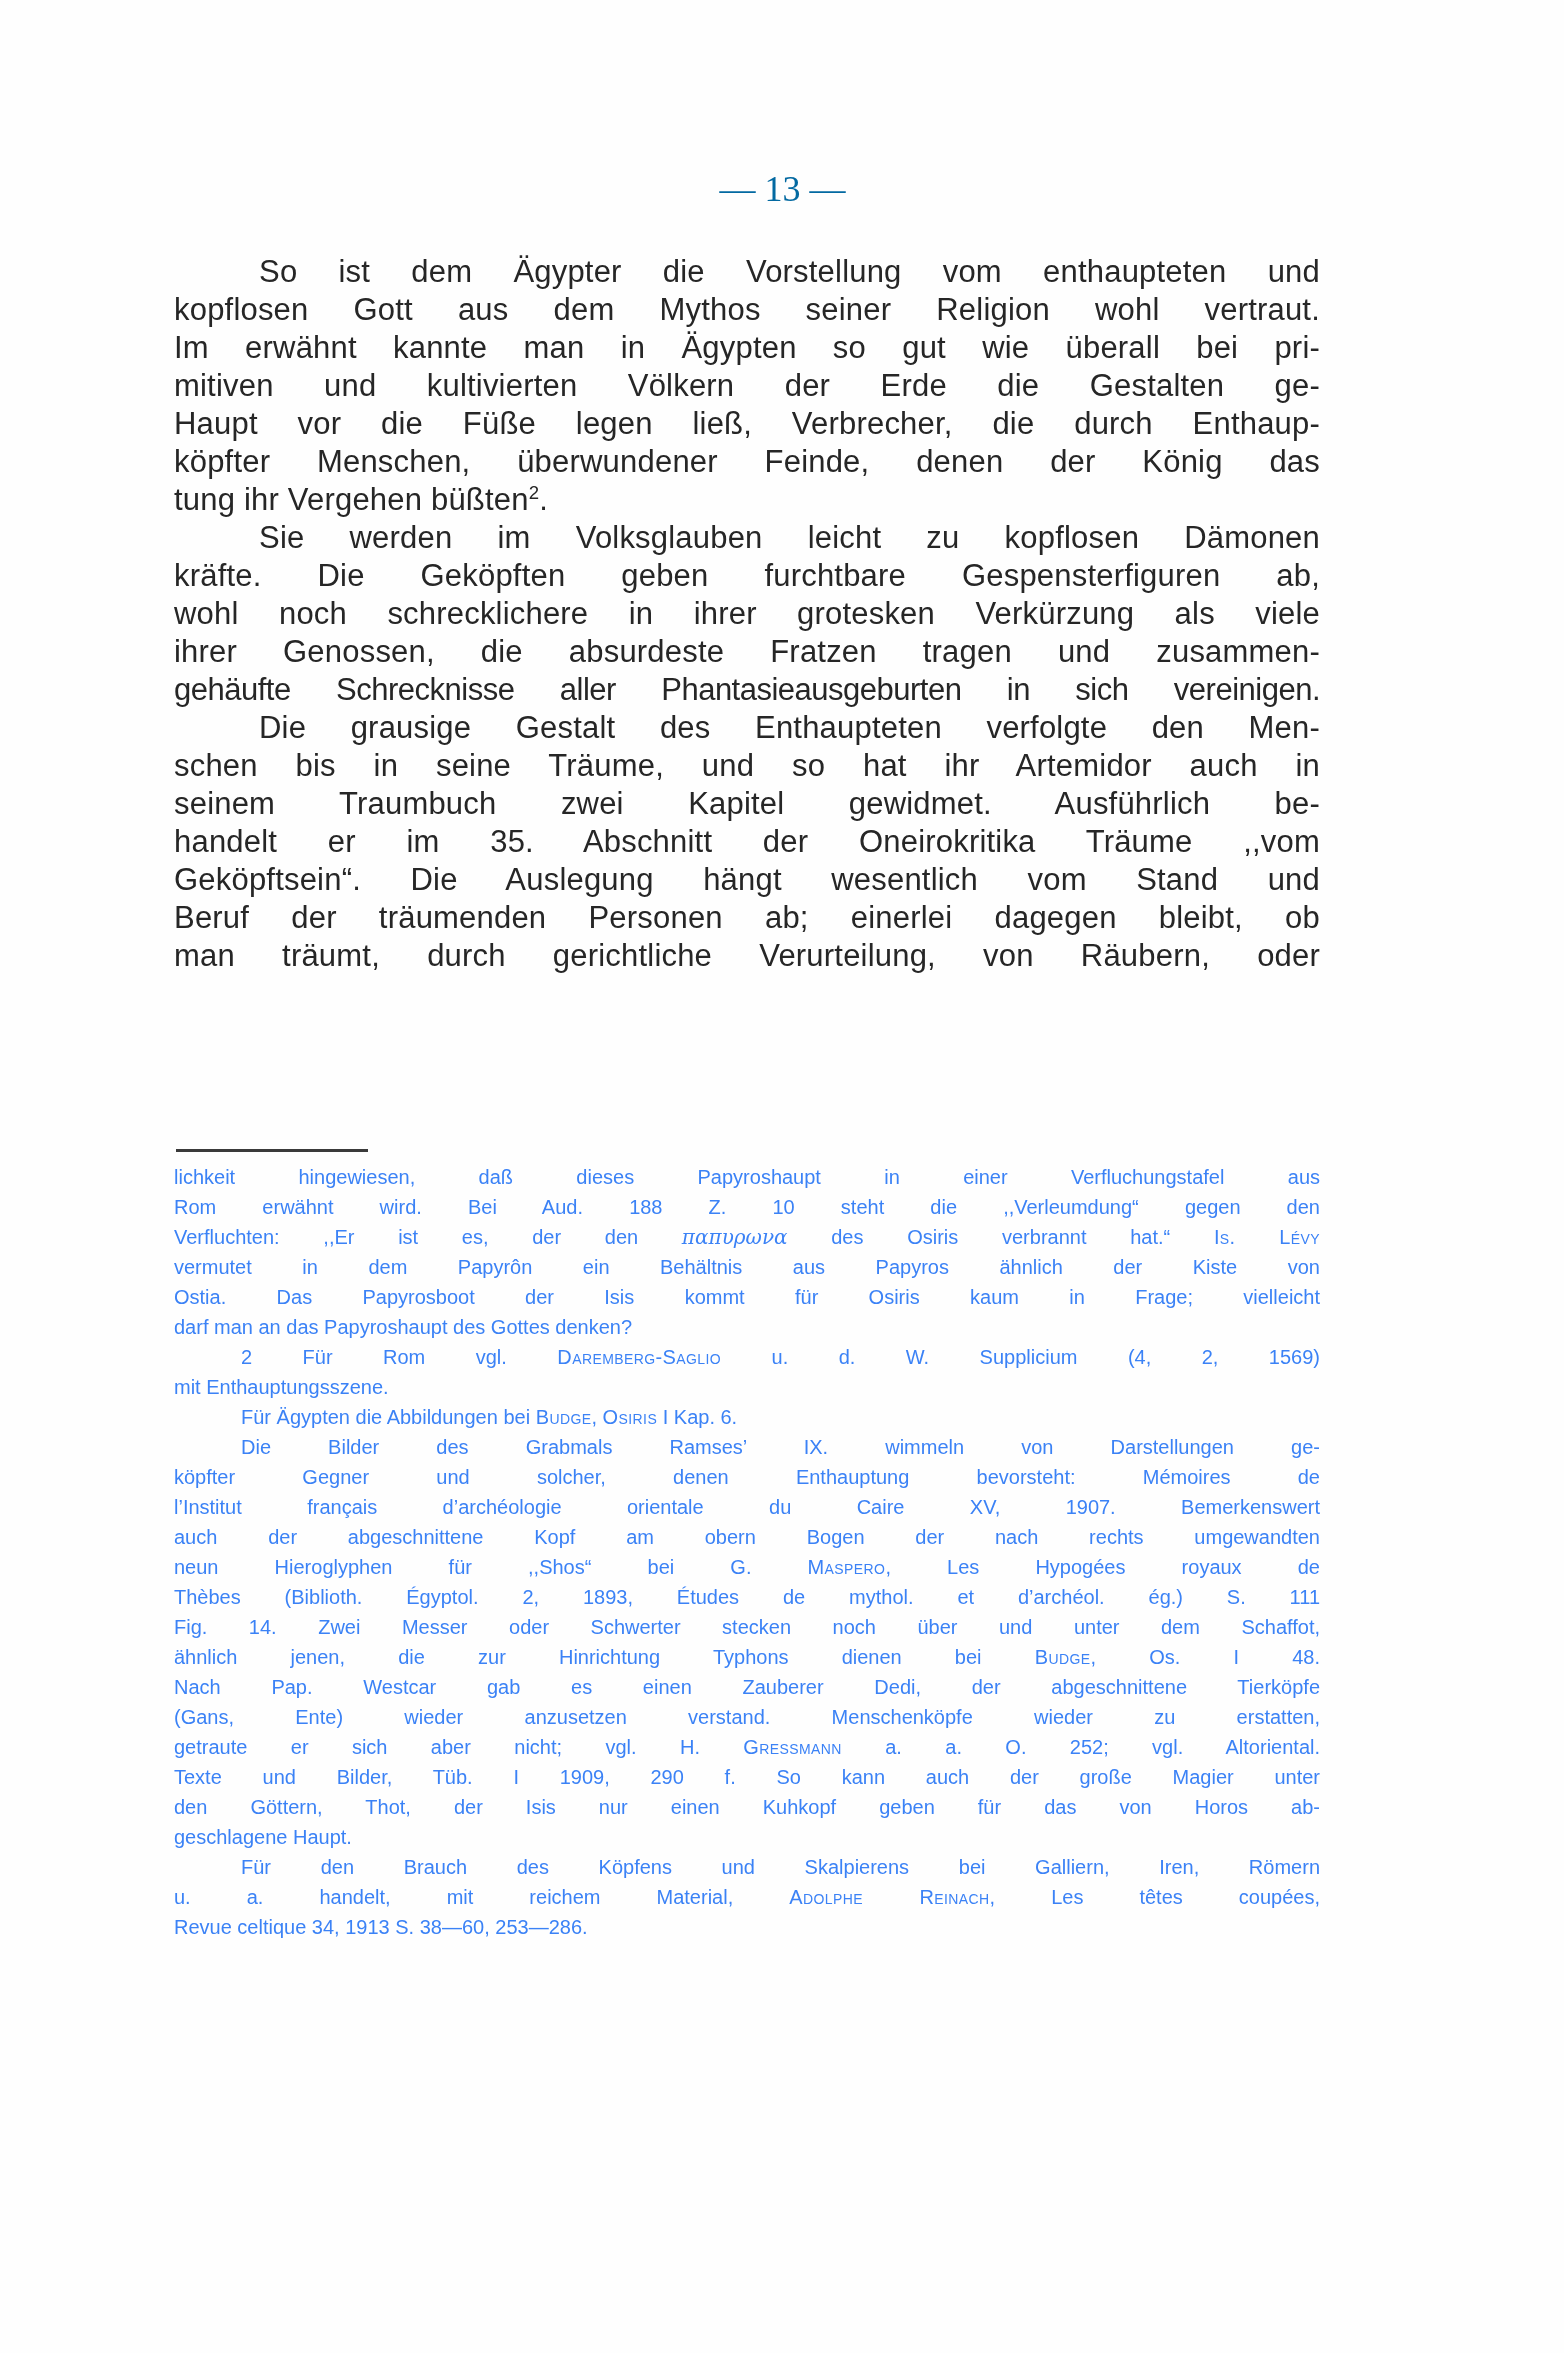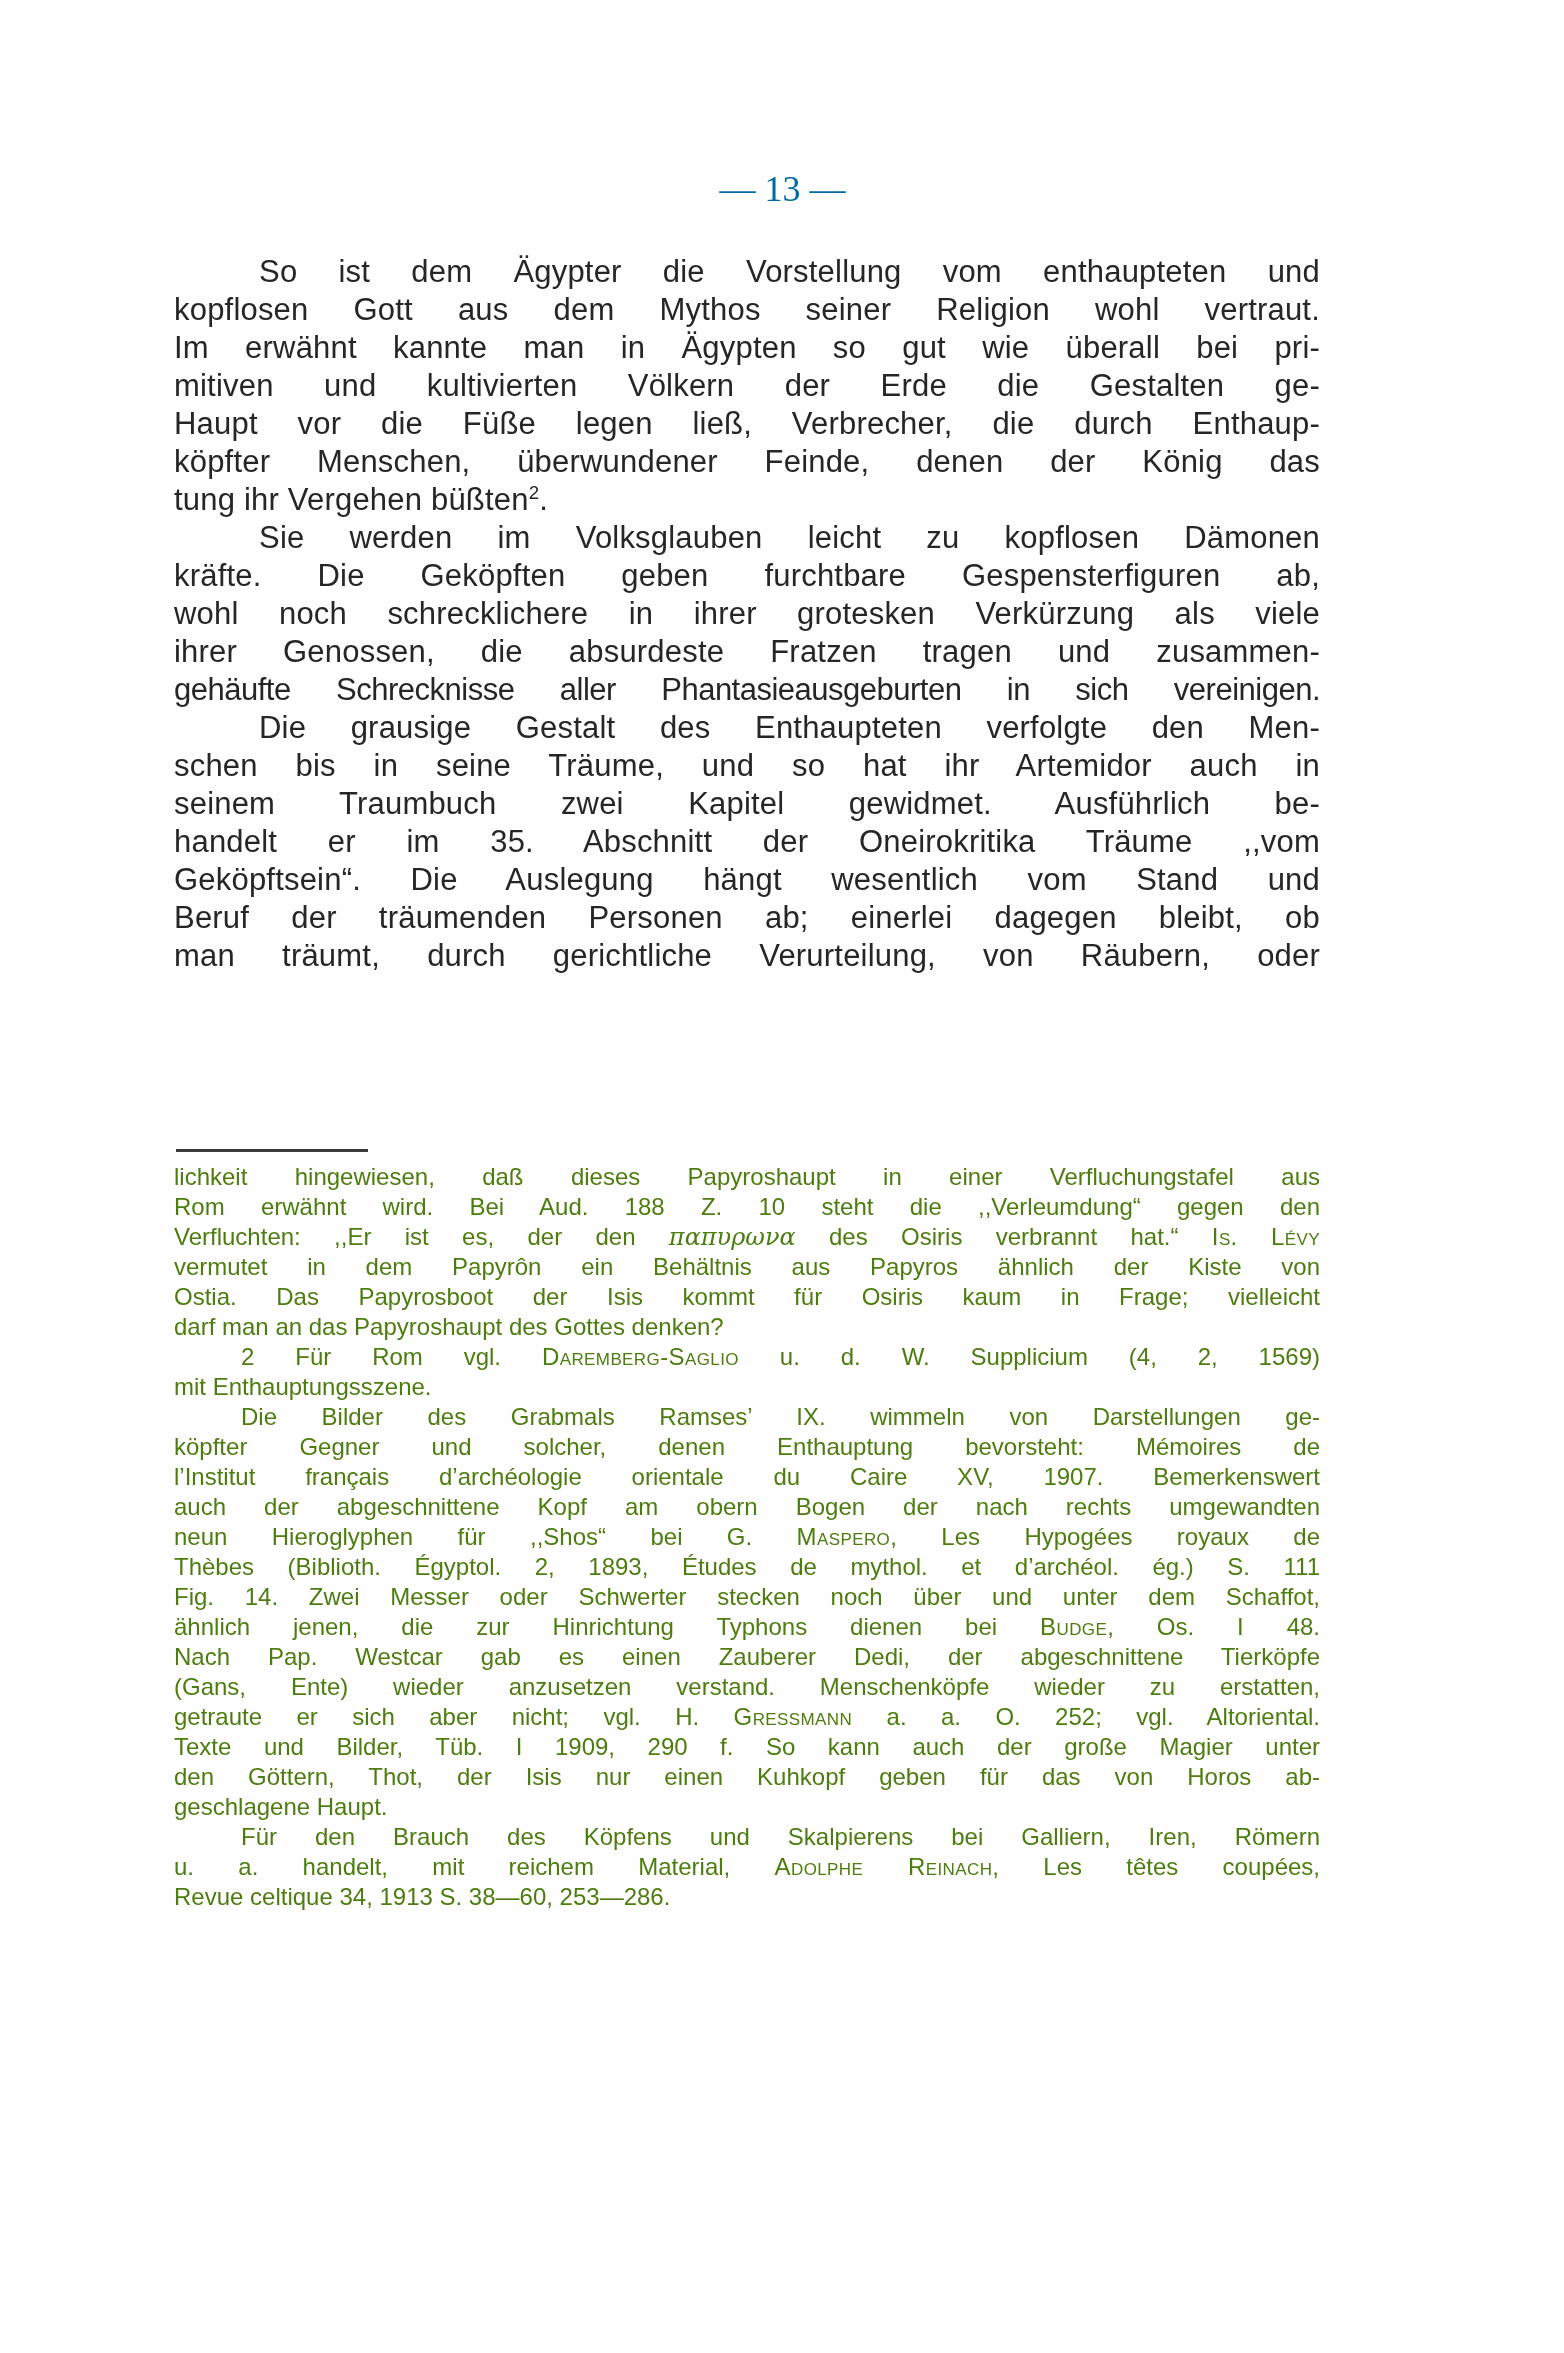--- a/index.html
+++ b/index.html
@@ -18,21 +18,21 @@
   }
   .body-text .line { display: block; white-space: nowrap; text-align-last: justify; text-align: justify; }
   .body-text .line.last { text-align-last: left; }
   .indent { padding-left: 85px; }
   .separator {
     position: absolute; left: 176px; top: 1149px; width: 192px; height: 2.7px; background: #3a3a3a;
   }
   .notes {
     top: 1162px;
     font-family: "Liberation Sans", sans-serif;
-    font-size: 24px; line-height: 30px; color: #4d7c0f;
+    font-size: 20px; line-height: 30px; color: #3b82f6;
   }
   .notes .line { display: block; white-space: nowrap; text-align: justify; text-align-last: justify; }
   .notes .line.last { text-align-last: left; }
   .notes .indent { padding-left: 67px; }
   .sc { font-variant: small-caps; letter-spacing: 0.4px; }
   .greek { font-family: "DejaVu Serif", serif; font-style: italic; }
   sup { font-size: 60%; line-height: 0; vertical-align: super; }
 </style>
 </head>
 <body>
@@ -83,20 +83,23 @@
       <span class="line">vermutet in dem Papyrôn ein Behältnis aus Papyros ähnlich der Kiste von</span>
       <span class="line">Ostia.  Das Papyrosboot der Isis kommt für Osiris kaum in Frage; vielleicht</span>
       <span class="line last">darf man an das Papyroshaupt des Gottes denken?</span>
     </div>
 
     <div>
       <span class="line indent"><span>2 Für Rom vgl. </span><span class="sc">Daremberg-Saglio</span><span> u. d. W. Supplicium (4, 2, 1569)</span></span>
       <span class="line last">mit Enthauptungsszene.</span>
     </div>
     <div>
+      <span class="line indent last"><span>Für Ägypten die Abbildungen bei </span><span class="sc">Budge</span><span>, </span><span class="sc">Osiris</span><span> I Kap. 6.</span></span>
+    </div>
+    <div>
       <span class="line indent">Die Bilder des Grabmals Ramses’ IX. wimmeln von Darstellungen ge-</span>
       <span class="line">köpfter Gegner und solcher, denen Enthauptung bevorsteht: Mémoires de</span>
       <span class="line">l’Institut français d’archéologie orientale du Caire XV, 1907.  Bemerkenswert</span>
       <span class="line">auch der abgeschnittene Kopf am obern Bogen der nach rechts umgewandten</span>
       <span class="line"><span>neun Hieroglyphen für ,,Shos“ bei G. </span><span class="sc">Maspero</span><span>, Les Hypogées royaux de</span></span>
       <span class="line">Thèbes (Biblioth. Égyptol. 2, 1893, Études de mythol. et d’archéol. ég.) S. 111</span>
       <span class="line">Fig. 14.  Zwei Messer oder Schwerter stecken noch über und unter dem Schaffot,</span>
       <span class="line"><span>ähnlich jenen, die zur Hinrichtung Typhons dienen  bei </span><span class="sc">Budge</span><span>, Os. I 48.</span></span>
       <span class="line">Nach Pap. Westcar gab es einen Zauberer Dedi, der abgeschnittene Tierköpfe</span>
       <span class="line">(Gans, Ente) wieder anzusetzen verstand. Menschenköpfe wieder zu erstatten,</span>

